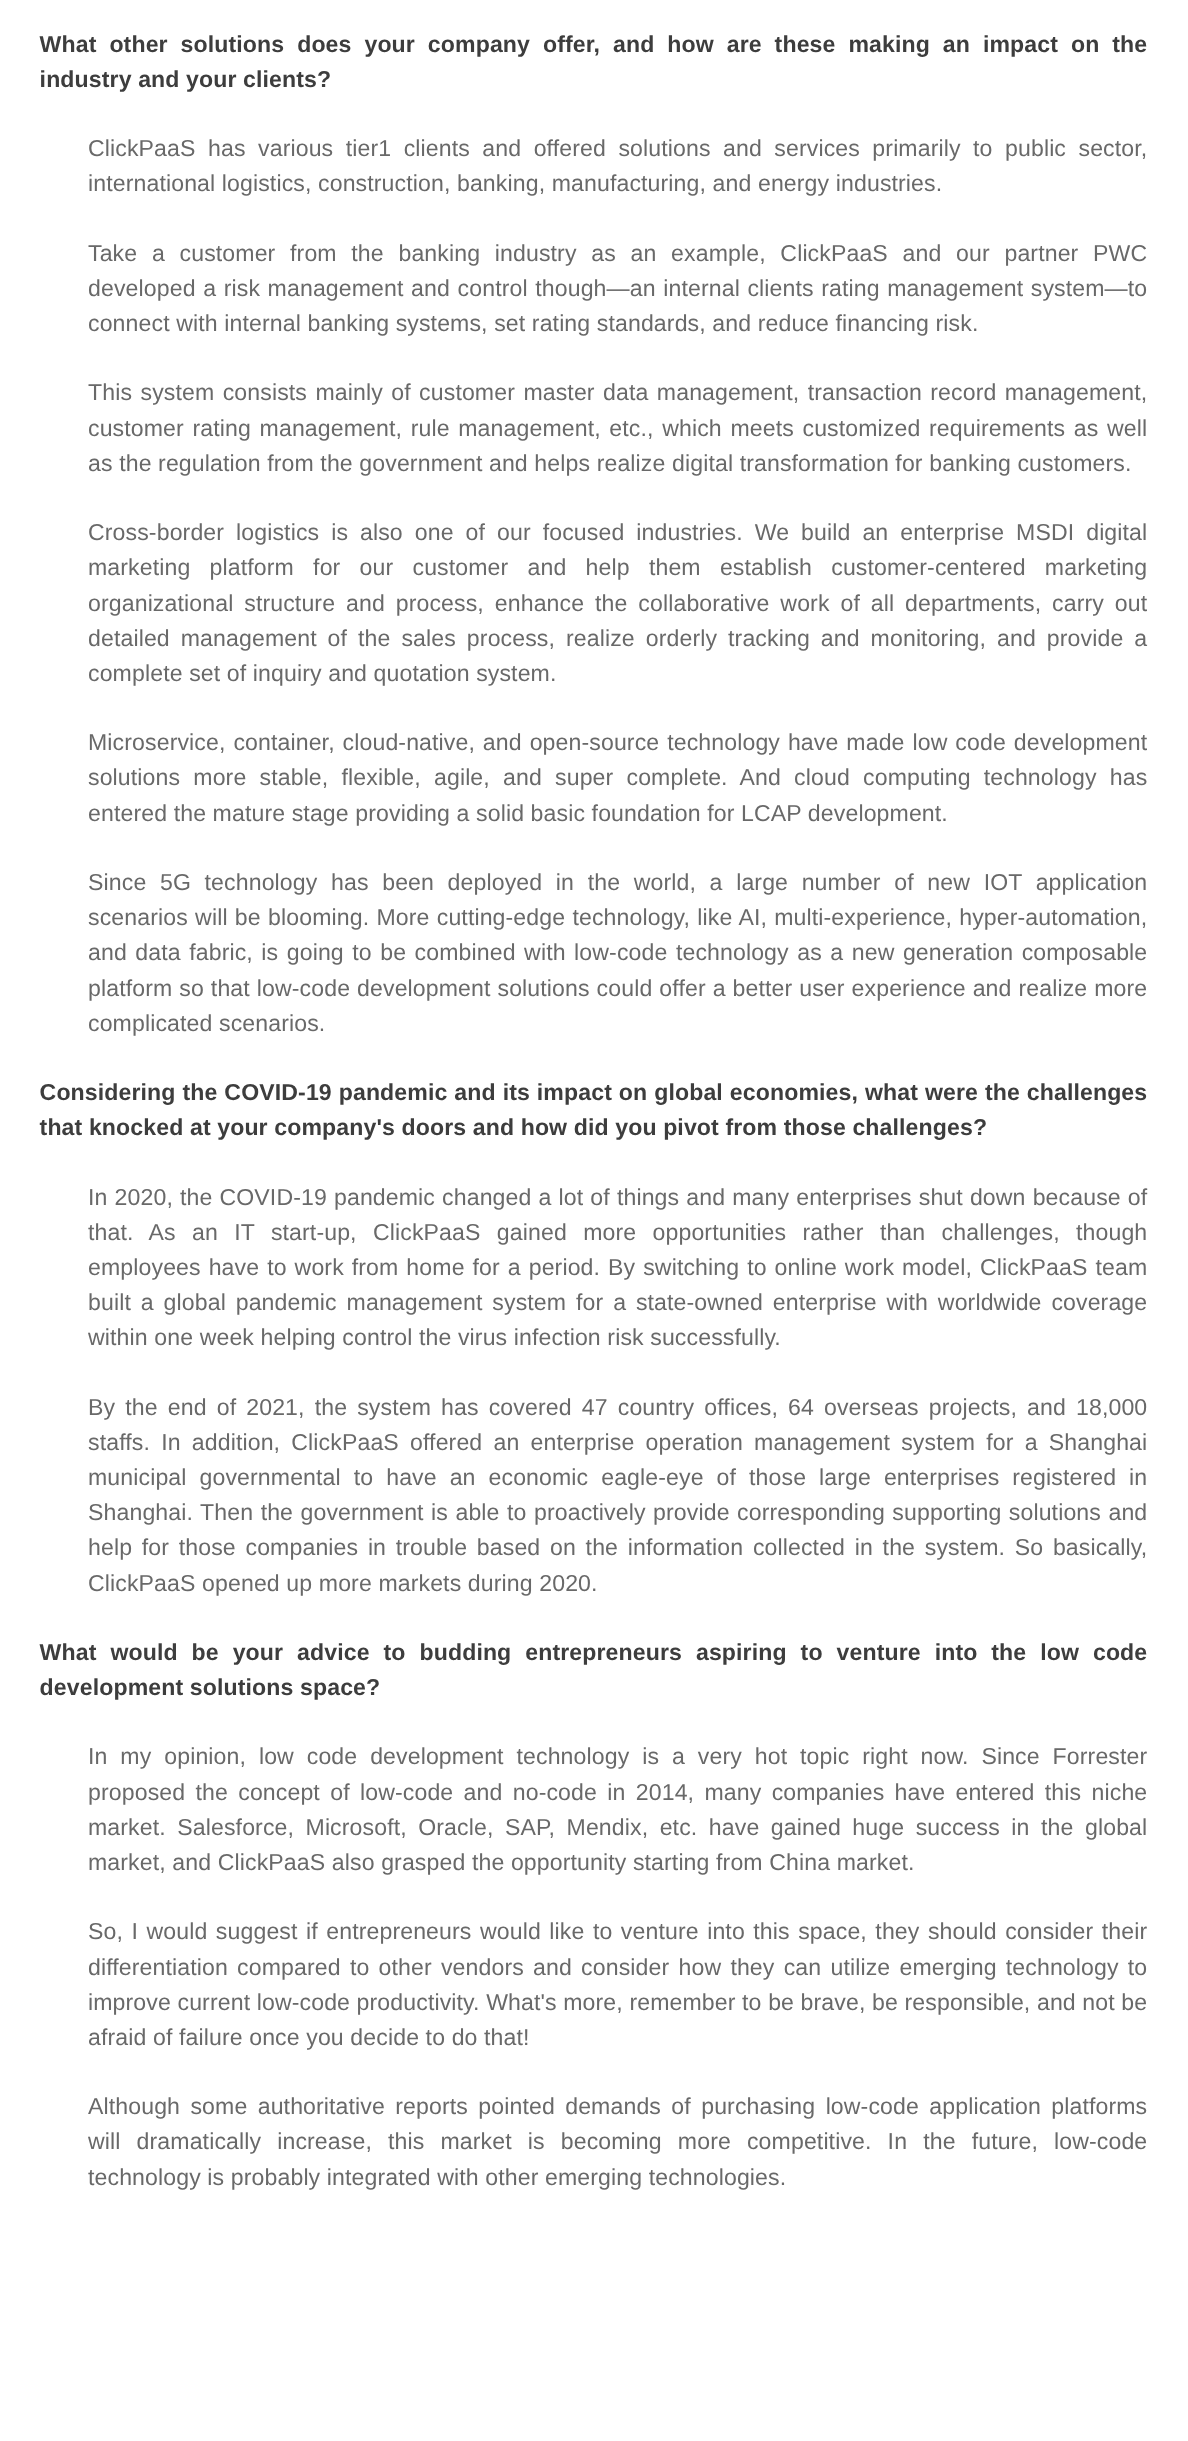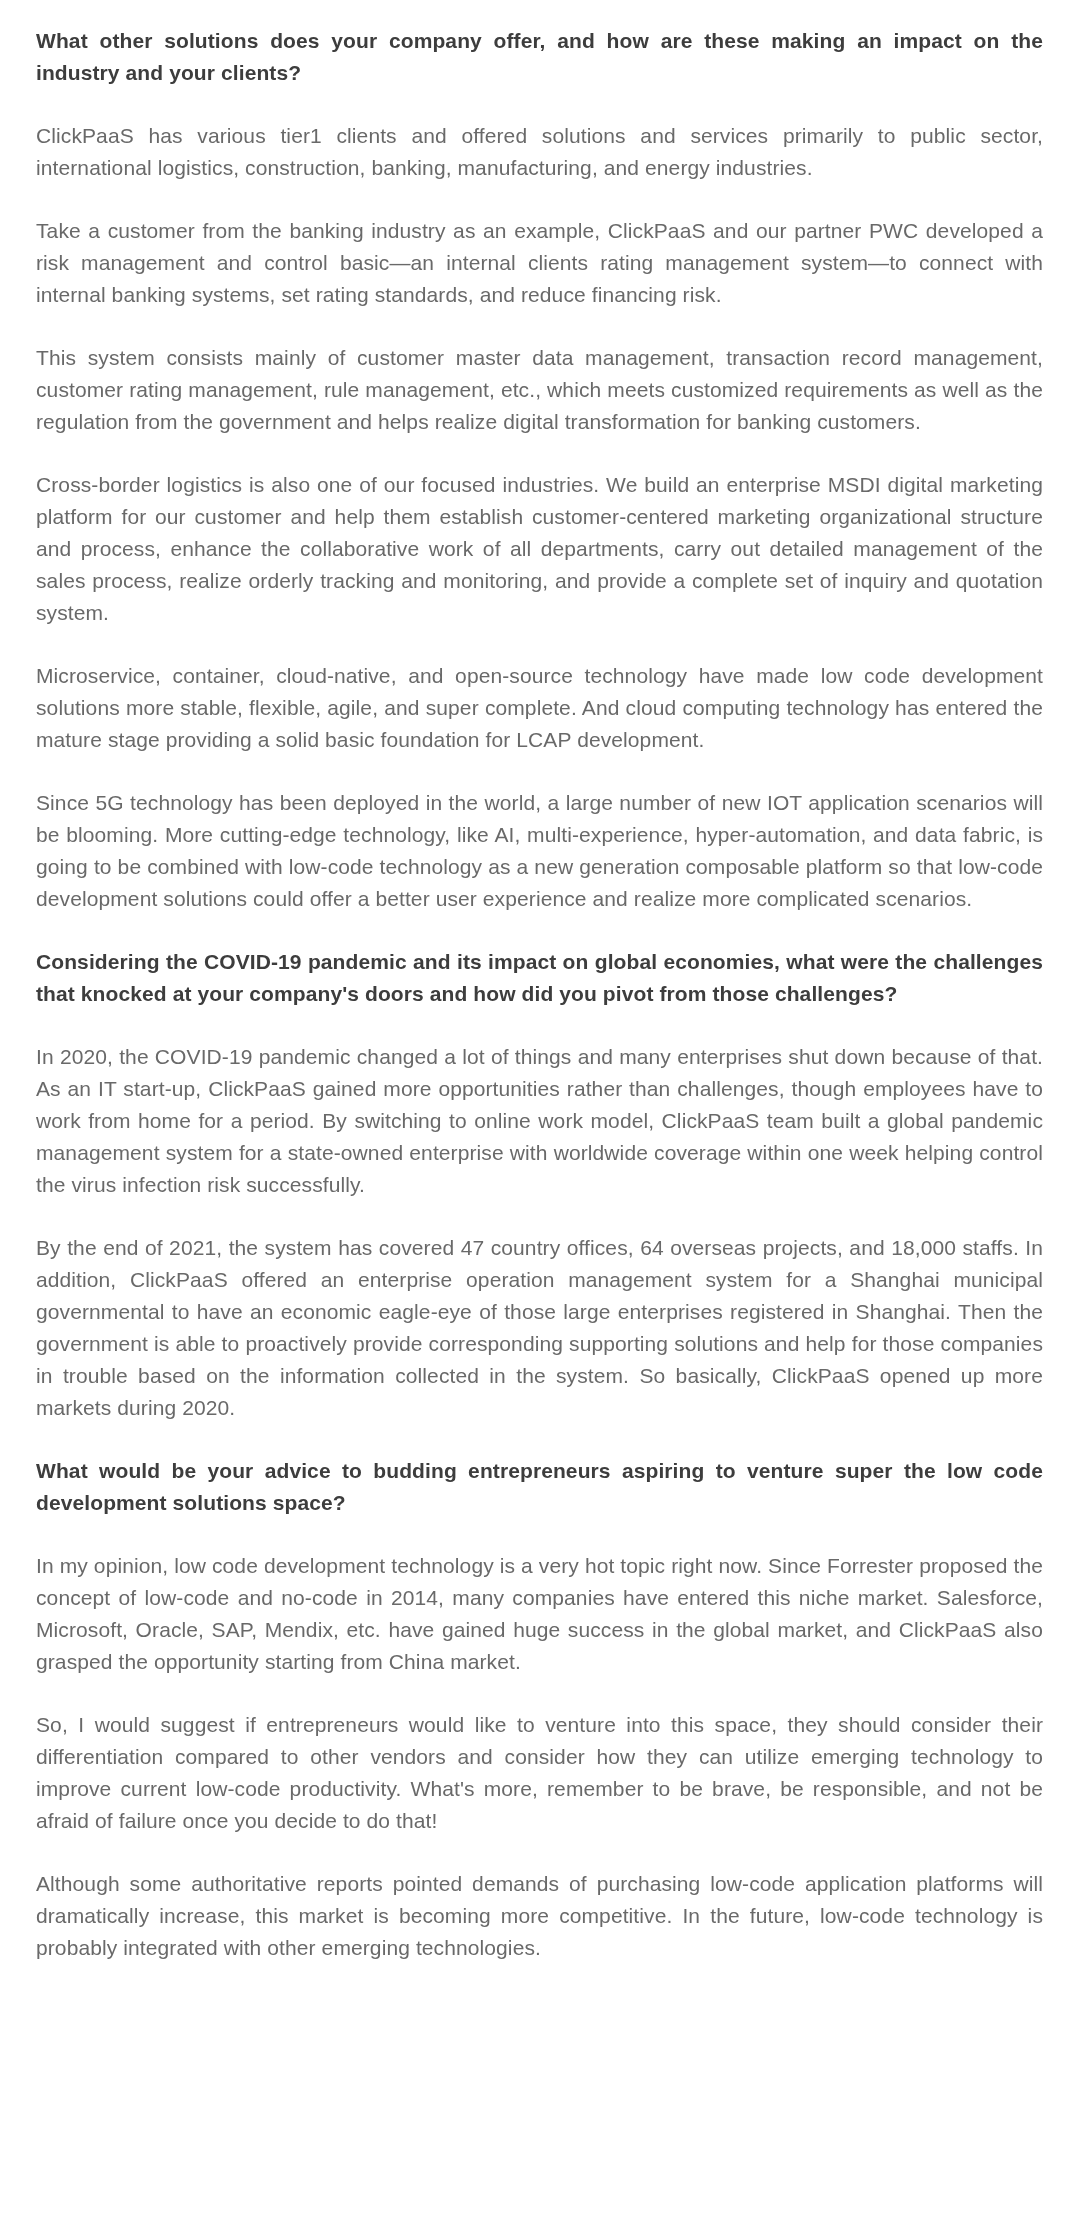--- a/index.html
+++ b/index.html
@@ -25,36 +25,37 @@
     text-align: justify;
     letter-spacing: 0.1px;
   }
   .question {
     font-weight: 700;
     color: #3d3d3d;
   }
   .answer {
     font-weight: 400;
     color: #696969;
+    margin-left: 44px;
   }
   .article > *:last-child {
     margin-bottom: 0;
   }
 </style>
 </head>
 <body>
 
 <main class="article">
   <h2 class="question">What other solutions does your company offer, and how are these making an impact on the industry and your clients?</h2>
   <p class="answer">ClickPaaS has various tier1 clients and offered solutions and services primarily to public sector, international logistics, construction, banking, manufacturing, and energy industries.</p>
-  <p class="answer">Take a customer from the banking industry as an example, ClickPaaS and our partner PWC developed a risk management and control basic—an internal clients rating management system—to connect with internal banking systems, set rating standards, and reduce financing risk.</p>
+  <p class="answer">Take a customer from the banking industry as an example, ClickPaaS and our partner PWC developed a risk management and control though—an internal clients rating management system—to connect with internal banking systems, set rating standards, and reduce financing risk.</p>
   <p class="answer">This system consists mainly of customer master data management, transaction record management, customer rating management, rule management, etc., which meets customized requirements as well as the regulation from the government and helps realize digital transformation for banking customers.</p>
   <p class="answer">Cross-border logistics is also one of our focused industries. We build an enterprise MSDI digital marketing platform for our customer and help them establish customer-centered marketing organizational structure and process, enhance the collaborative work of all departments, carry out detailed management of the sales process, realize orderly tracking and monitoring, and provide a complete set of inquiry and quotation system.</p>
   <p class="answer">Microservice, container, cloud-native, and open-source technology have made low code development solutions more stable, flexible, agile, and super complete. And cloud computing technology has entered the mature stage providing a solid basic foundation for LCAP development.</p>
   <p class="answer">Since 5G technology has been deployed in the world, a large number of new IOT application scenarios will be blooming. More cutting-edge technology, like AI, multi-experience, hyper-automation, and data fabric, is going to be combined with low-code technology as a new generation composable platform so that low-code development solutions could offer a better user experience and realize more complicated scenarios.</p>
   <h2 class="question">Considering the COVID-19 pandemic and its impact on global economies, what were the challenges that knocked at your company's doors and how did you pivot from those challenges?</h2>
   <p class="answer">In 2020, the COVID-19 pandemic changed a lot of things and many enterprises shut down because of that. As an IT start-up, ClickPaaS gained more opportunities rather than challenges, though employees have to work from home for a period. By switching to online work model, ClickPaaS team built a global pandemic management system for a state-owned enterprise with worldwide coverage within one week helping control the virus infection risk successfully.</p>
   <p class="answer">By the end of 2021, the system has covered 47 country offices, 64 overseas projects, and 18,000 staffs. In addition, ClickPaaS offered an enterprise operation management system for a Shanghai municipal governmental to have an economic eagle-eye of those large enterprises registered in Shanghai. Then the government is able to proactively provide corresponding supporting solutions and help for those companies in trouble based on the information collected in the system. So basically, ClickPaaS opened up more markets during 2020.</p>
-  <h2 class="question">What would be your advice to budding entrepreneurs aspiring to venture super the low code development solutions space?</h2>
+  <h2 class="question">What would be your advice to budding entrepreneurs aspiring to venture into the low code development solutions space?</h2>
   <p class="answer">In my opinion, low code development technology is a very hot topic right now. Since Forrester proposed the concept of low-code and no-code in 2014, many companies have entered this niche market. Salesforce, Microsoft, Oracle, SAP, Mendix, etc. have gained huge success in the global market, and ClickPaaS also grasped the opportunity starting from China market.</p>
   <p class="answer">So, I would suggest if entrepreneurs would like to venture into this space, they should consider their differentiation compared to other vendors and consider how they can utilize emerging technology to improve current low-code productivity. What's more, remember to be brave, be responsible, and not be afraid of failure once you decide to do that!</p>
   <p class="answer">Although some authoritative reports pointed demands of purchasing low-code application platforms will dramatically increase, this market is becoming more competitive. In the future, low-code technology is probably integrated with other emerging technologies.</p>
 </main>
 
 </body></html>

